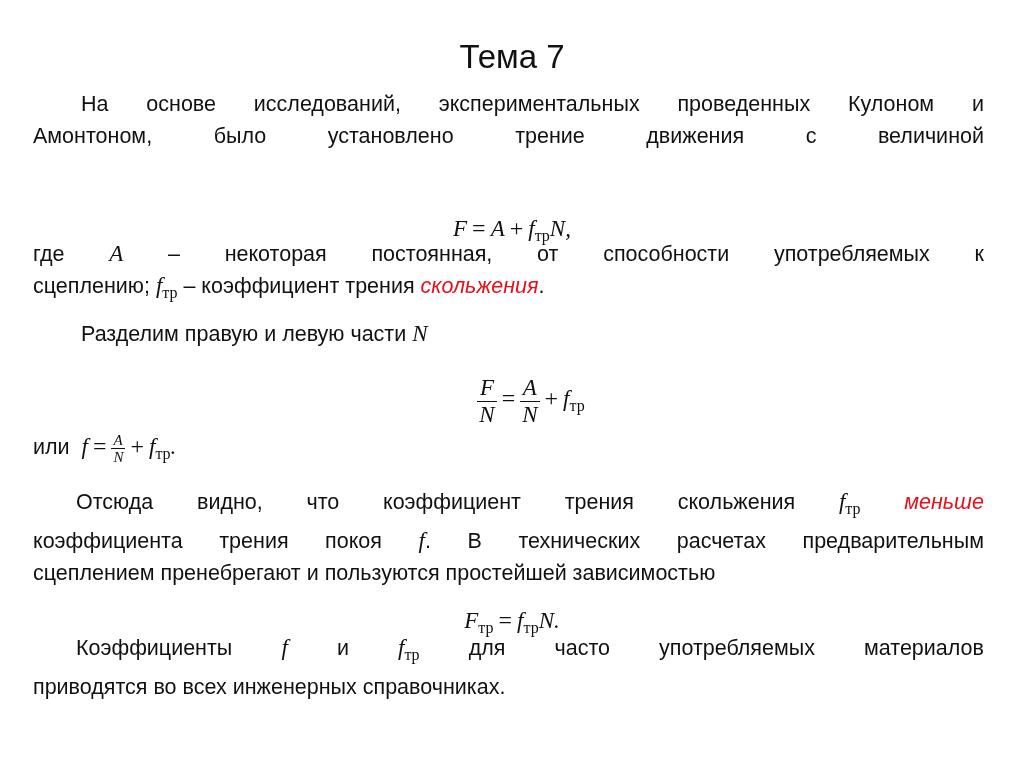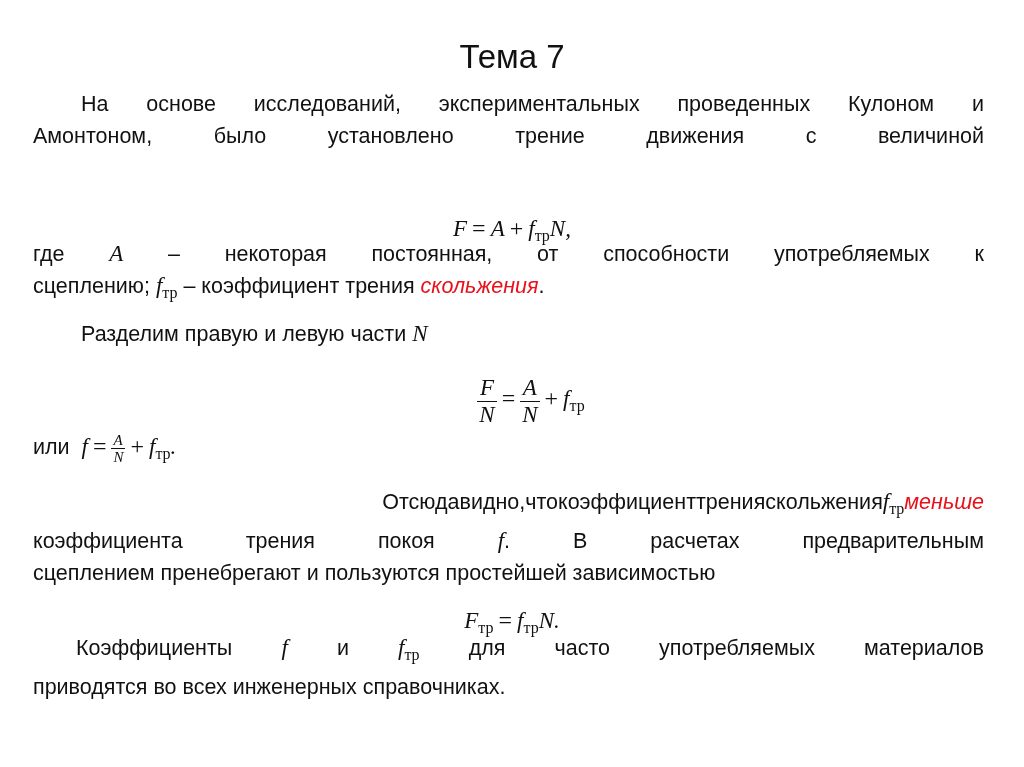--- a/index.html
+++ b/index.html
@@ -87,36 +87,37 @@
 
   <div class="para" style="top:430px;">
     <span>или</span>&nbsp;
     <span class="math">f</span><span class="op">=</span><span class="frac math" style="font-size:15px; line-height:16px;">
       <span class="num">A</span>
       <span class="den">N</span>
     </span><span class="op">+</span><span class="math">f</span><span class="sub">тр</span><span class="math">.</span>
   </div>
 
   <div class="para" style="top:486px;">
-    <div class="justify-line" style="padding-left:43px; width:908px;justify-content:flex-end;">
+    <div class="justify-line" style="padding-left:43px; width:908px;">
       <span>Отсюда</span>
       <span>видно,</span>
       <span>что</span>
       <span>коэффициент</span>
       <span>трения</span>
       <span>скольжения</span>
       <span><span class="math">f</span><span class="sub">тр</span></span>
       <span class="red">меньше</span>
     </div>
     <div class="justify-line">
       <span>коэффициента</span>
       <span>трения</span>
       <span>покоя</span>
       <span><span class="math">f</span><span>.</span></span>
       <span>В</span>
+      <span>технических</span>
       <span>расчетах</span>
       <span>предварительным</span>
     </div>
     <div>сцеплением пренебрегают и пользуются простейшей зависимостью</div>
   </div>
 
   <div class="eq" style="top:584px;">
     <span class="math">F</span><span class="sub">тр</span><span class="op">=</span><span class="math">f</span><span class="sub">тр</span><span class="math">N</span><span class="math">.</span>
   </div>
 

